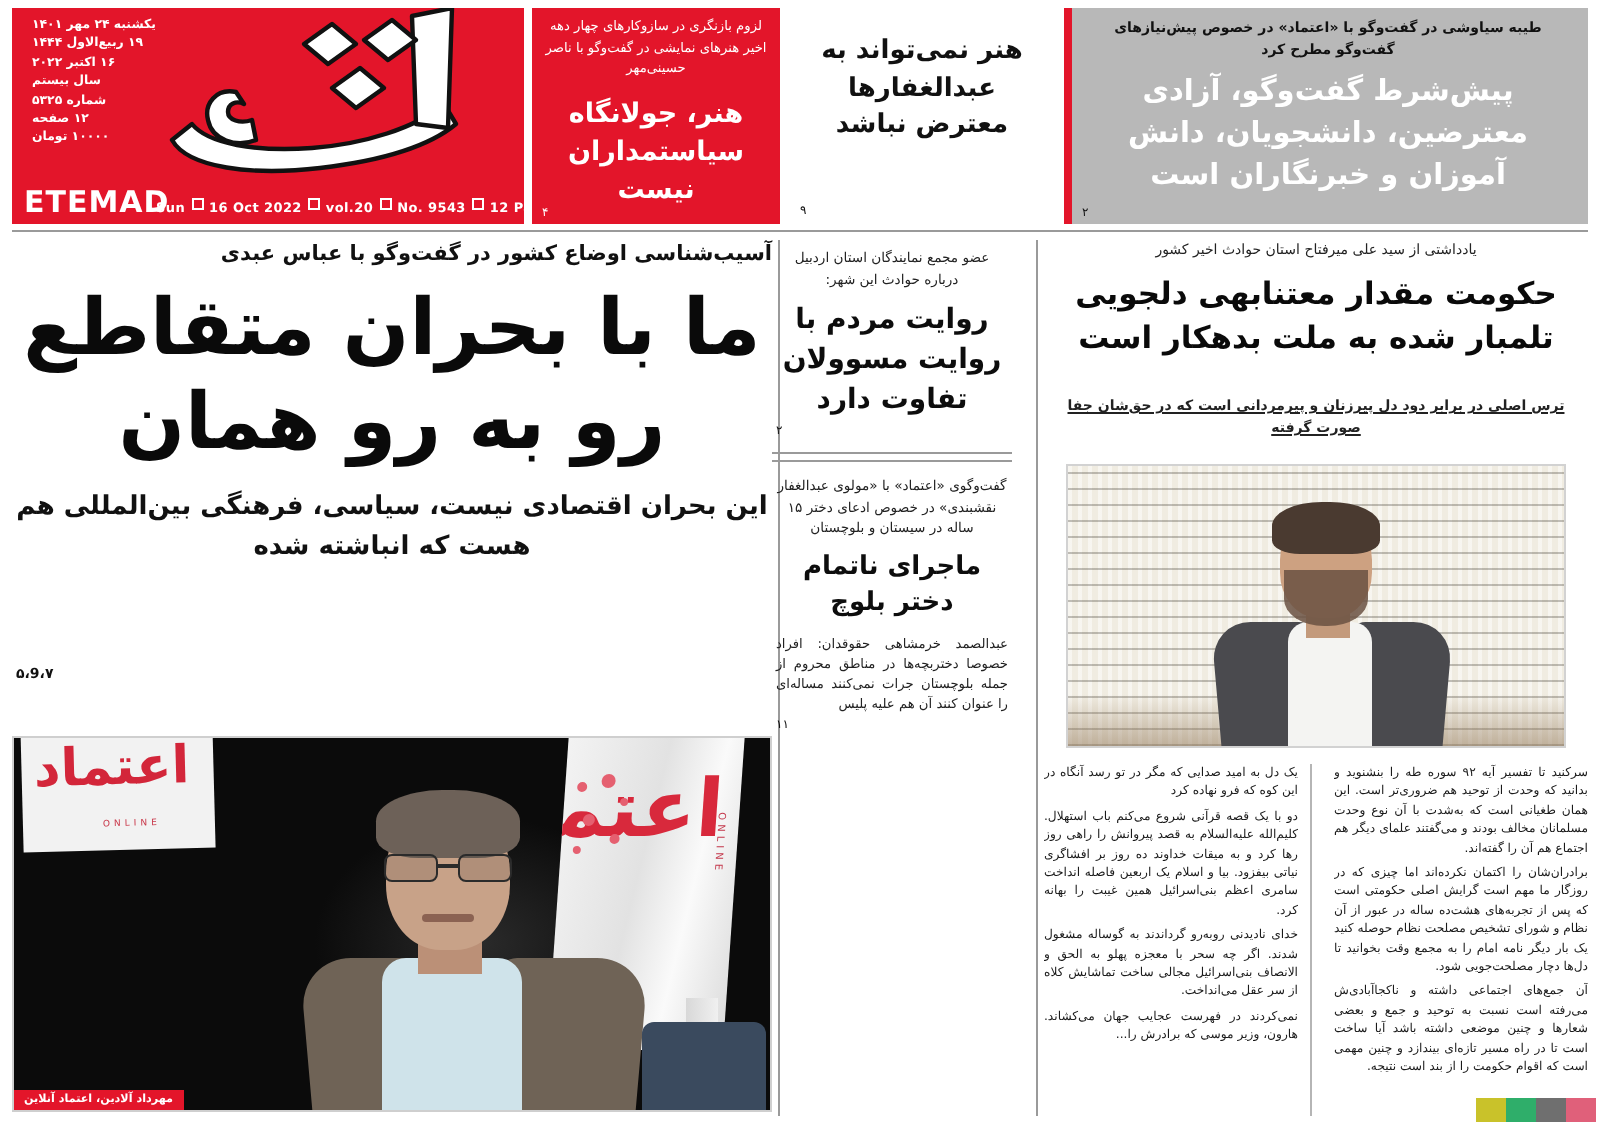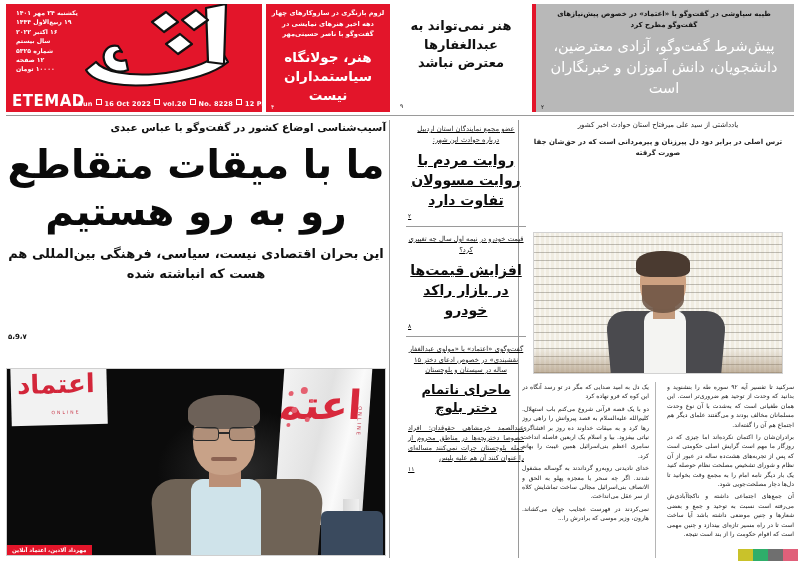--- a/index.html
+++ b/index.html
@@ -77,21 +77,21 @@
     width: 124px; height: 108px;
     background: #e3152a;
     color: #ffffff;
     padding: 4px 5px;
     box-sizing: border-box;
   }
   .top-red .kicker {
     font-size: 6.6px;
     line-height: 10.5px;
     text-align: center;
-    font-weight: bold;
+    font-weight: normal;
   }
   .top-red .head {
     margin-top: 8px;
     font-size: 13.5px;
     line-height: 19px;
     font-weight: bold;
     text-align: center;
   }
   .top-red .pgnum {
     position: absolute;
@@ -141,21 +141,21 @@
   .top-gray .kicker {
     font-size: 7px;
     line-height: 11px;
     text-align: center;
     font-weight: bold;
   }
   .top-gray .head {
     margin-top: 5px;
     font-size: 14.5px;
     line-height: 21px;
-    font-weight: normal;
+    font-weight: bold;
     text-align: center;
     color: #ffffff;
   }
   .top-gray .pgnum {
     position: absolute;
     left: 5px; bottom: 2px;
     font-size: 6px;
   }
 
   
@@ -363,23 +363,22 @@
     background: #e3152a;
     color: #fff;
     font-size: 5.6px;
     padding: 2px 5px;
     font-weight: bold;
   }
 
   
   .midcol {
     position: absolute;
-    left: 406px; top: 120px;
+    left: 386px; top: 120px;
     width: 120px;
-    text-decoration: underline;
   }
   .mi { padding: 4px 2px 4px 2px; position: relative; }
   .mi .kicker {
     font-size: 6.8px;
     line-height: 10.5px;
     text-align: center;
     color: #222;
   }
   .mi .head {
     margin-top: 5px;
@@ -426,26 +425,27 @@
   }
   .rightstory .head {
     margin-top: 5px;
     font-size: 15.5px;
     line-height: 22px;
     font-weight: bold;
     text-align: center;
     color: #0a0a0a;
   }
   .rightstory .deck {
-    margin-top: 6px;
+    margin-top: 18px;
     font-size: 7px;
     line-height: 11px;
     text-align: center;
     font-weight: bold;
     color: #222;
+    text-decoration: underline;
   }
 
   .right-photo {
     position: absolute;
     left: 533px; top: 232px;
     width: 250px; height: 142px;
     overflow: hidden;
     border: 1px solid #d2d2d2;
     box-sizing: border-box;
     background: #efeade;
@@ -554,21 +554,21 @@
       <div>یکشنبه ۲۴ مهر ۱۴۰۱</div>
       <div>۱۹ ربیع‌الاول ۱۴۴۴</div>
       <div>۱۶ اکتبر ۲۰۲۲</div>
       <div>سال بیستم</div>
       <div>شماره ۵۳۲۵</div>
       <div>۱۲ صفحه</div>
       <div>۱۰۰۰۰ تومان</div>
     </div>
     <div class="etemad-latin">ETEMAD</div>
     <div class="latin-meta">
-      <span>Sun</span><span class="sep"></span><span>16 Oct 2022</span><span class="sep"></span><span>vol.20</span><span class="sep"></span><span>No. 8228</span><span class="sep"></span><span>12  Pages</span>
+      <span>Sun</span><span class="sep"></span><span>16 Oct 2022</span><span class="sep"></span><span>vol.20</span><span class="sep"></span><span>No. 9543</span><span class="sep"></span><span>12  Pages</span>
     </div>
   </div>
 
   <div class="top-red">
     <div class="kicker">لزوم بازنگری در سازوکارهای چهار دهه اخیر هنرهای نمایشی در گفت‌وگو با ناصر حسینی‌مهر</div>
     <div class="head">هنر، جولانگاه سیاستمداران نیست</div>
     <div class="pgnum">۴</div>
   </div>
 
   <div class="top-white">
@@ -581,21 +581,21 @@
     <div class="head">پیش‌شرط گفت‌وگو، آزادی معترضین، دانشجویان، دانش آموزان و خبرنگاران است</div>
     <div class="pgnum">۲</div>
   </div>
 
   <div class="hrule" style="left:6px; top:115px; width:788px; height:1px;"></div>
   <div class="vrule" style="left:389px; top:120px; height:438px;"></div>
   <div class="vrule" style="left:518px; top:120px; height:438px;"></div>
 
   <div class="lead">
     <div class="kicker">آسیب‌شناسی اوضاع کشور در گفت‌وگو با عباس عبدی</div>
-    <div class="head">ما با میقات متقاطع رو به رو هستیم</div>
+    <div class="head">ما با بحران متقاطع رو به رو همان</div>
     <div class="deck">این بحران اقتصادی نیست، سیاسی، فرهنگی بین‌المللی هم هست که انباشته شده</div>
   </div>
   <div class="lead-pages">۵،9،۷</div>
 
   <div class="lead-photo">
     <div class="lp-backdrop"></div>
     <div class="lp-poster">
       <div class="lp-poster-mark">اعتماد</div>
       <div class="lp-poster-sub">ONLINE</div>
     </div>
@@ -632,37 +632,33 @@
 
   <div class="midcol">
 
     <div class="mi">
       <div class="kicker">عضو مجمع نمایندگان استان اردبیل درباره حوادث این شهر:</div>
       <div class="head">روایت مردم با روایت مسوولان تفاوت دارد</div>
       <div class="pgnum">۲</div>
     </div>
     <div class="mdiv"></div>
 
-    <div class="mi">
-      <div class="kicker">قیمت خودرو در نیمه اول سال چه تغییری کرد؟</div>
-      <div class="head">افزایش قیمت‌ها در بازار راکد خودرو</div>
-      <div class="pgnum">۸</div>
-    </div>
     <div class="mdiv"></div>
 
     <div class="mi">
       <div class="kicker">گفت‌وگوی «اعتماد» با «مولوی عبدالغفار نقشبندی» در خصوص ادعای دختر ۱۵ ساله در سیستان و بلوچستان</div>
       <div class="head sm">ماجرای ناتمام دختر بلوچ</div>
       <div class="body">عبدالصمد خرمشاهی حقوقدان: افراد خصوصا دختربچه‌ها در مناطق محروم از جمله بلوچستان جرات نمی‌کنند مساله‌ای را عنوان کنند آن هم علیه پلیس</div>
       <div class="pgnum">۱۱</div>
     </div>
   </div>
 
   <div class="rightstory">
     <div class="kicker">یادداشتی از سید علی میرفتاح استان حوادث اخیر کشور</div>
+    <div class="head">حکومت مقدار معتنابهی دلجویی تلمبار شده به ملت بدهکار است</div>
     <div class="deck">ترس اصلی در برابر دود دل پیرزنان و پیرمردانی است که در حق‌شان جفا صورت گرفته</div>
   </div>
 
   <div class="right-photo">
     <div class="rp-wall"></div>
     <div class="rp-bench"></div>
     <div class="rp-person">
       <div class="rp-jacket-l"></div>
       <div class="rp-jacket-r"></div>
       <div class="rp-shirt"></div>

